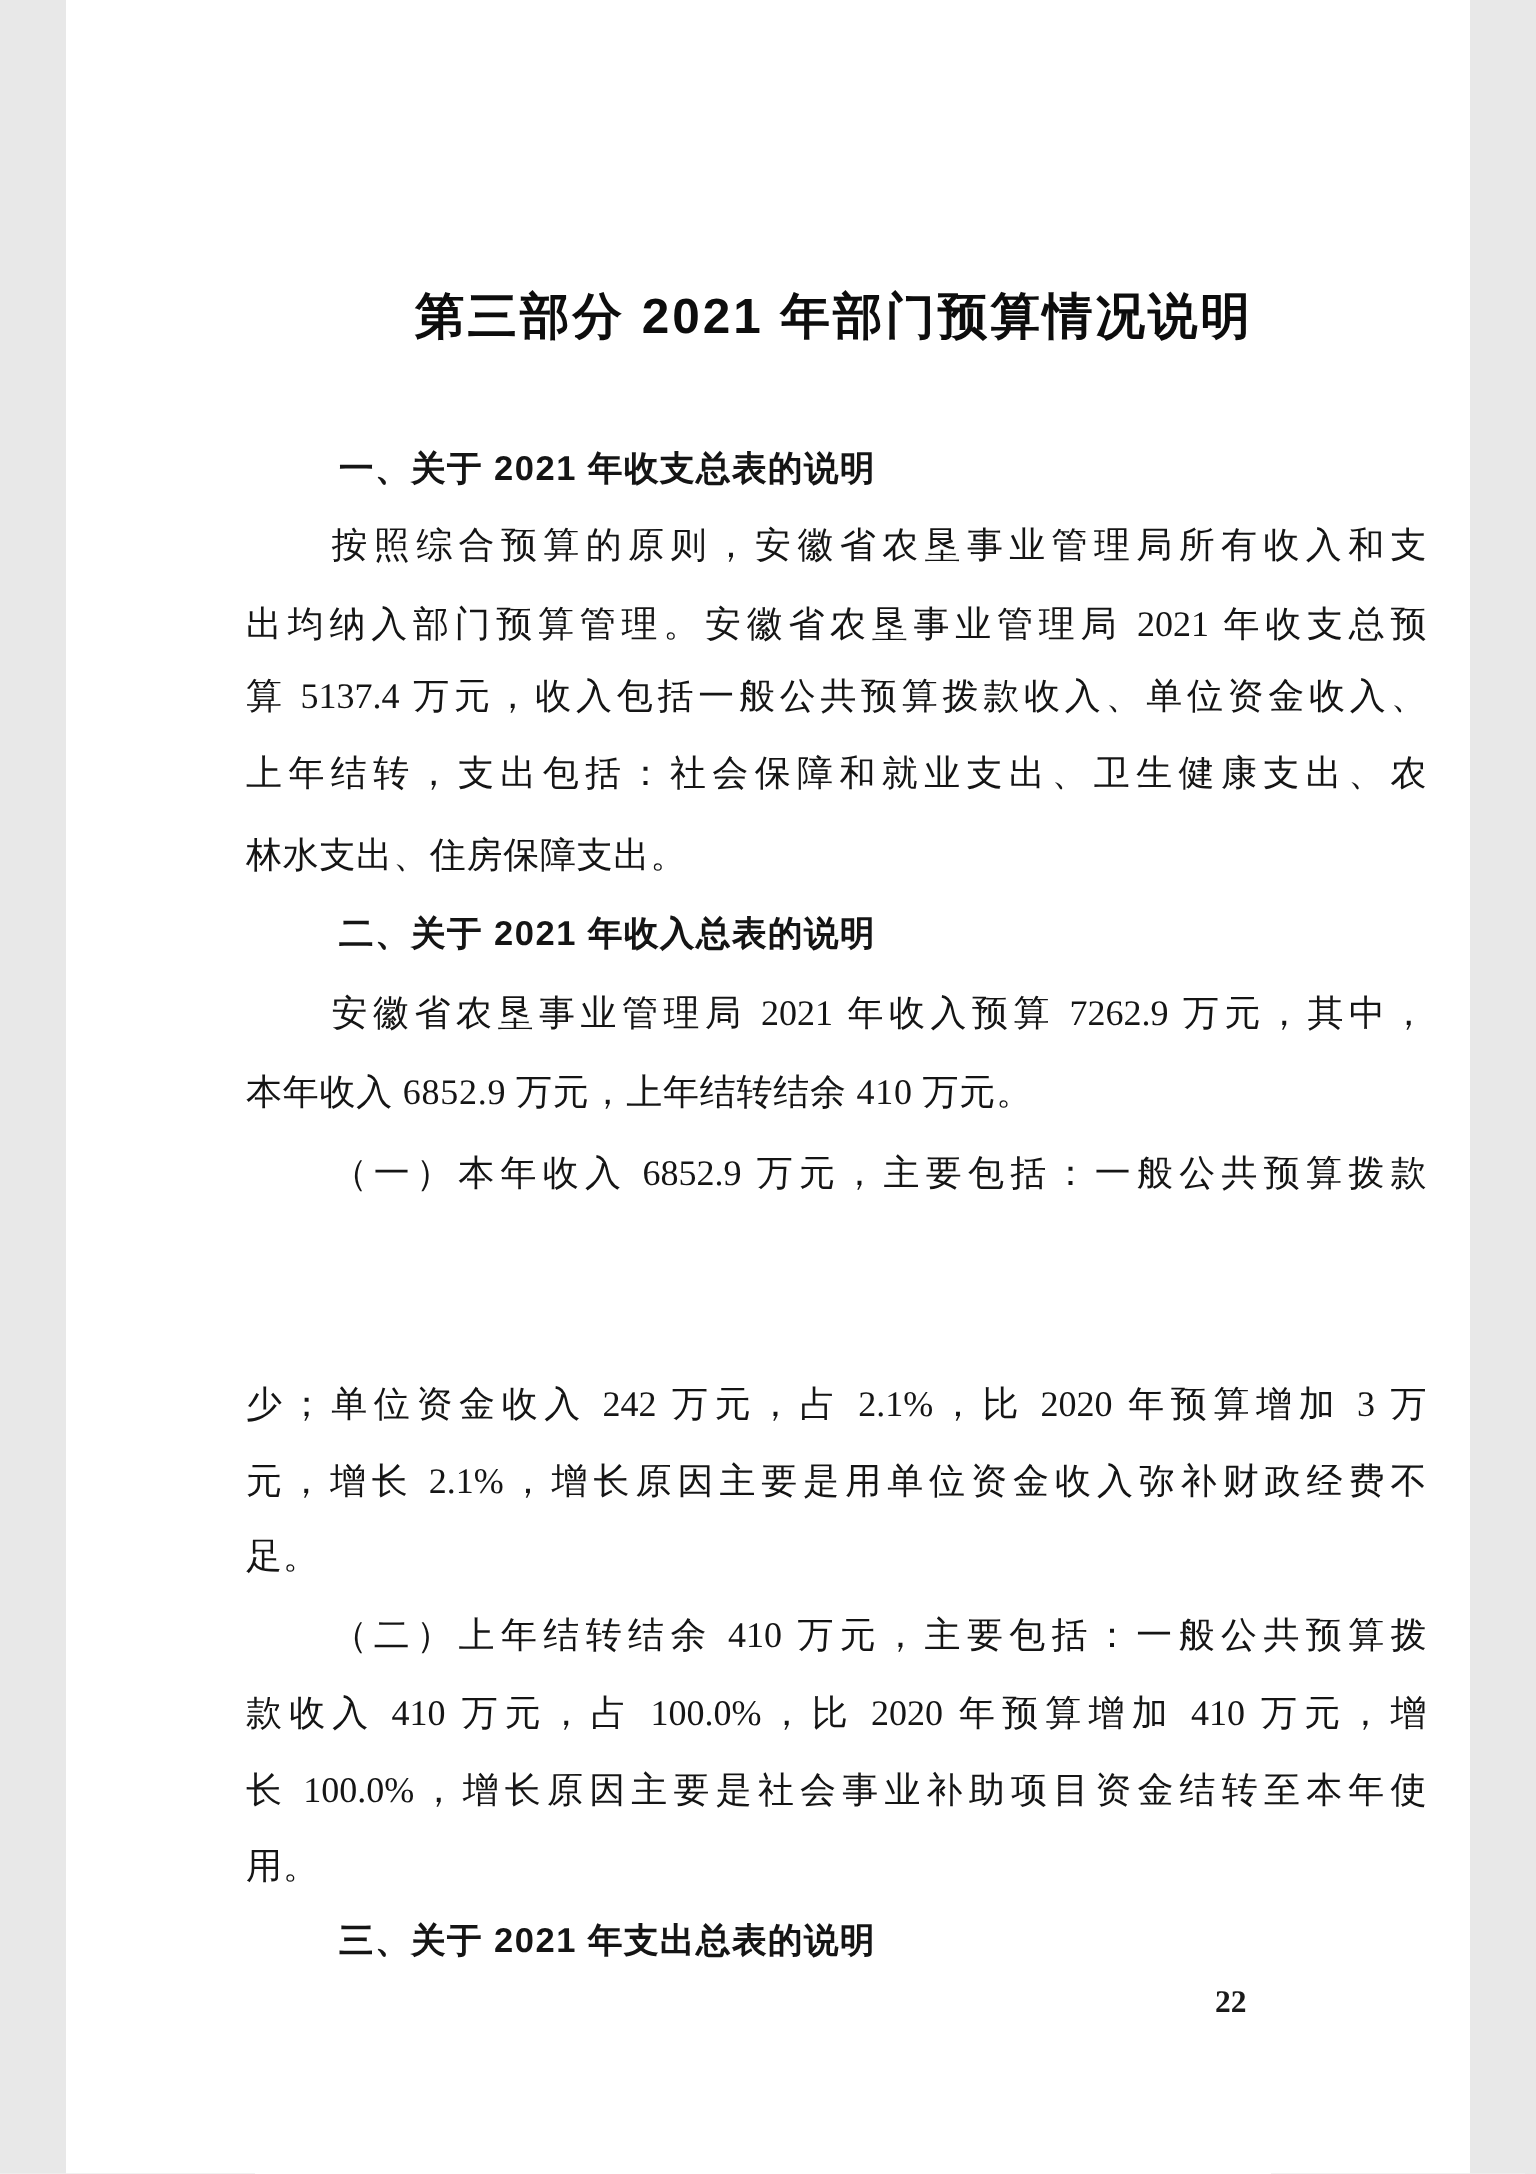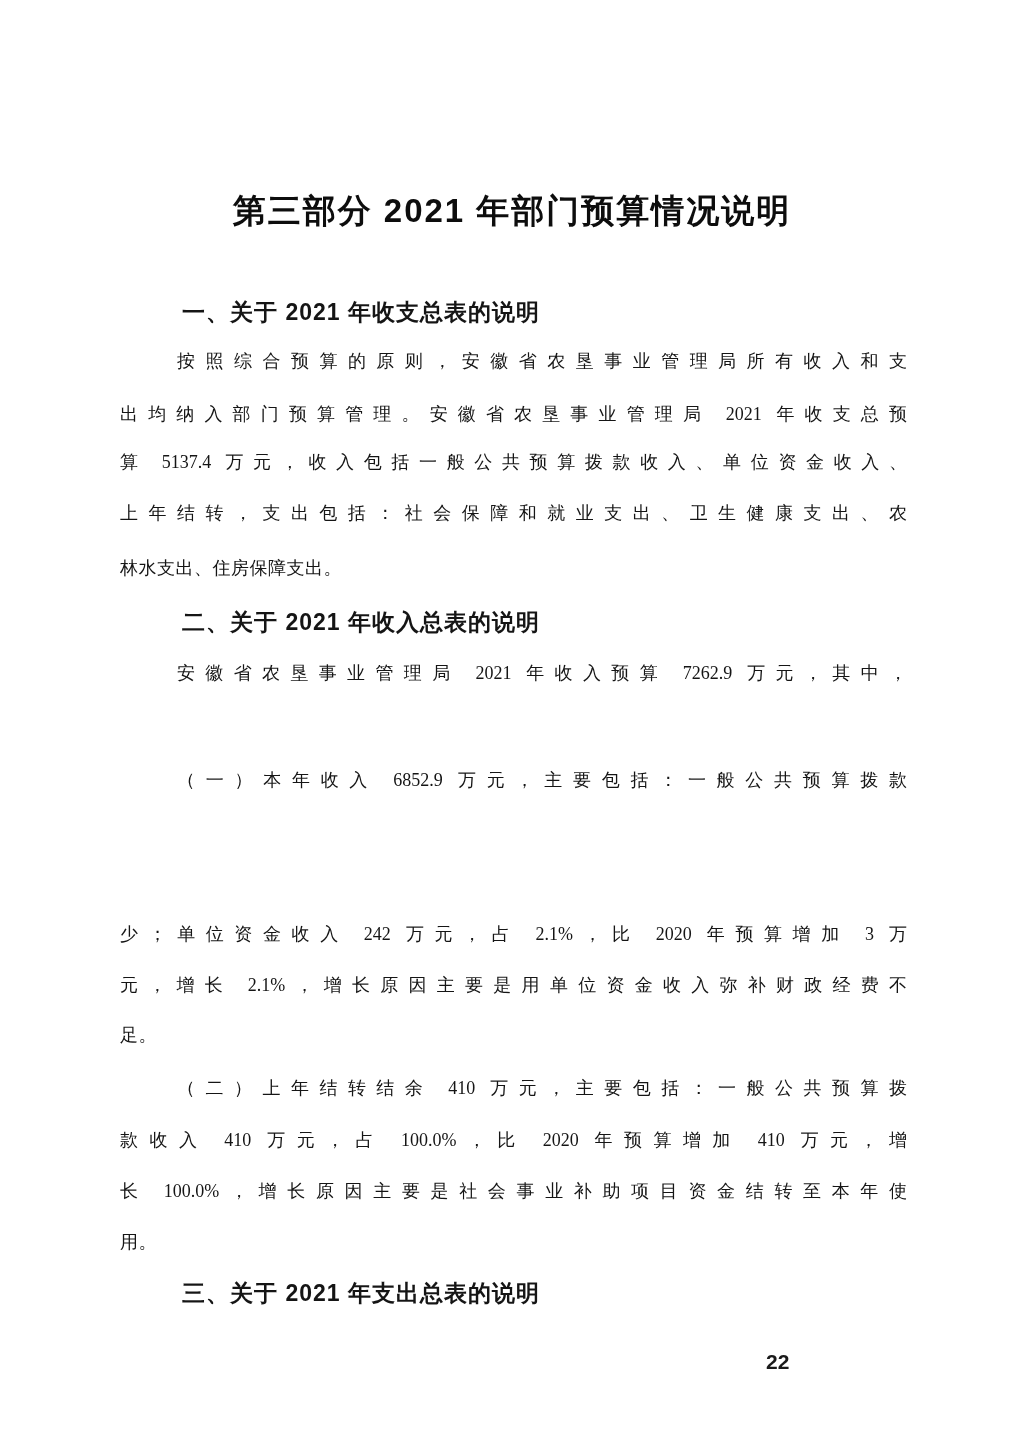--- a/index.html
+++ b/index.html
@@ -2,21 +2,21 @@
 <html><head>
 <meta charset="utf-8">
 <style>
   html, body {
     margin: 0;
     padding: 0;
     background: #e8e8e8;
   }
   .page {
     position: relative;
-    width: 1024px;
+    width: 936px;
     height: 1449px;
     margin: 0 auto;
     background: #ffffff;
     color: #111111;
     overflow: hidden;
   }
   .doc-title {
     position: absolute;
     left: 0;
     width: 1024px;
@@ -25,21 +25,21 @@
     font-weight: bold;
     font-size: 33px;
     line-height: 1.15;
     letter-spacing: 2px;
     color: #0d0d0d;
   }
   .line {
     position: absolute;
     left: 120px;
     width: 787px;
-    font-size: 18px;
+    font-size: 24px;
     line-height: 1.15;
     white-space: nowrap;
     color: #151515;
   }
   .body-line {
     font-family: "Liberation Serif", "DejaVu Serif", serif;
     letter-spacing: 0.5px;
   }
   .body-line.fill {
     white-space: normal;
@@ -54,22 +54,22 @@
   .section-heading {
     font-family: "Liberation Sans", "DejaVu Sans", sans-serif;
     font-weight: bold;
     font-size: 23px;
     letter-spacing: 1px;
     padding-left: 62px;
   }
   .page-number {
     position: absolute;
     left: 766px;
-    top: 1350px;
-    font-family: Liberation Sans, sans-serif;
+    top: 1322px;
+    font-family: Liberation Serif, serif;
     font-size: 21px;
     font-weight: bold;
     color: #1a1a1a;
   }
 </style>
 </head>
 <body>
 
 <div class="page">
 
@@ -79,20 +79,21 @@
 
   <div class="line body-line fill indent" style="top:351px">按照综合预算的原则，安徽省农垦事业管理局所有收入和支</div>
   <div class="line body-line fill" style="top:404px">出均纳入部门预算管理。安徽省农垦事业管理局 2021 年收支总预</div>
   <div class="line body-line fill" style="top:452px">算 5137.4 万元，收入包括一般公共预算拨款收入、单位资金收入、</div>
   <div class="line body-line fill" style="top:503px">上年结转，支出包括：社会保障和就业支出、卫生健康支出、农</div>
   <div class="line body-line" style="top:558px">林水支出、住房保障支出。</div>
 
   <div class="line section-heading" style="top:609px">二、关于 2021 年收入总表的说明</div>
 
   <div class="line body-line fill indent" style="top:663px">安徽省农垦事业管理局 2021 年收入预算 7262.9 万元，其中，</div>
+  <div class="line body-line" style="top:716px">本年收入 6852.9 万元，上年结转结余 410 万元。</div>
 
   <div class="line body-line fill indent" style="top:770px">（一）本年收入 6852.9 万元，主要包括：一般公共预算拨款</div>
   <div class="line body-line fill" style="top:924px">少；单位资金收入 242 万元，占 2.1%，比 2020 年预算增加 3 万</div>
   <div class="line body-line fill" style="top:975px">元，增长 2.1%，增长原因主要是用单位资金收入弥补财政经费不</div>
   <div class="line body-line" style="top:1025px">足。</div>
 
   <div class="line body-line fill indent" style="top:1078px">（二）上年结转结余 410 万元，主要包括：一般公共预算拨</div>
   <div class="line body-line fill" style="top:1130px">款收入 410 万元，占 100.0%，比 2020 年预算增加 410 万元，增</div>
   <div class="line body-line fill" style="top:1181px">长 100.0%，增长原因主要是社会事业补助项目资金结转至本年使</div>
   <div class="line body-line" style="top:1232px">用。</div>

